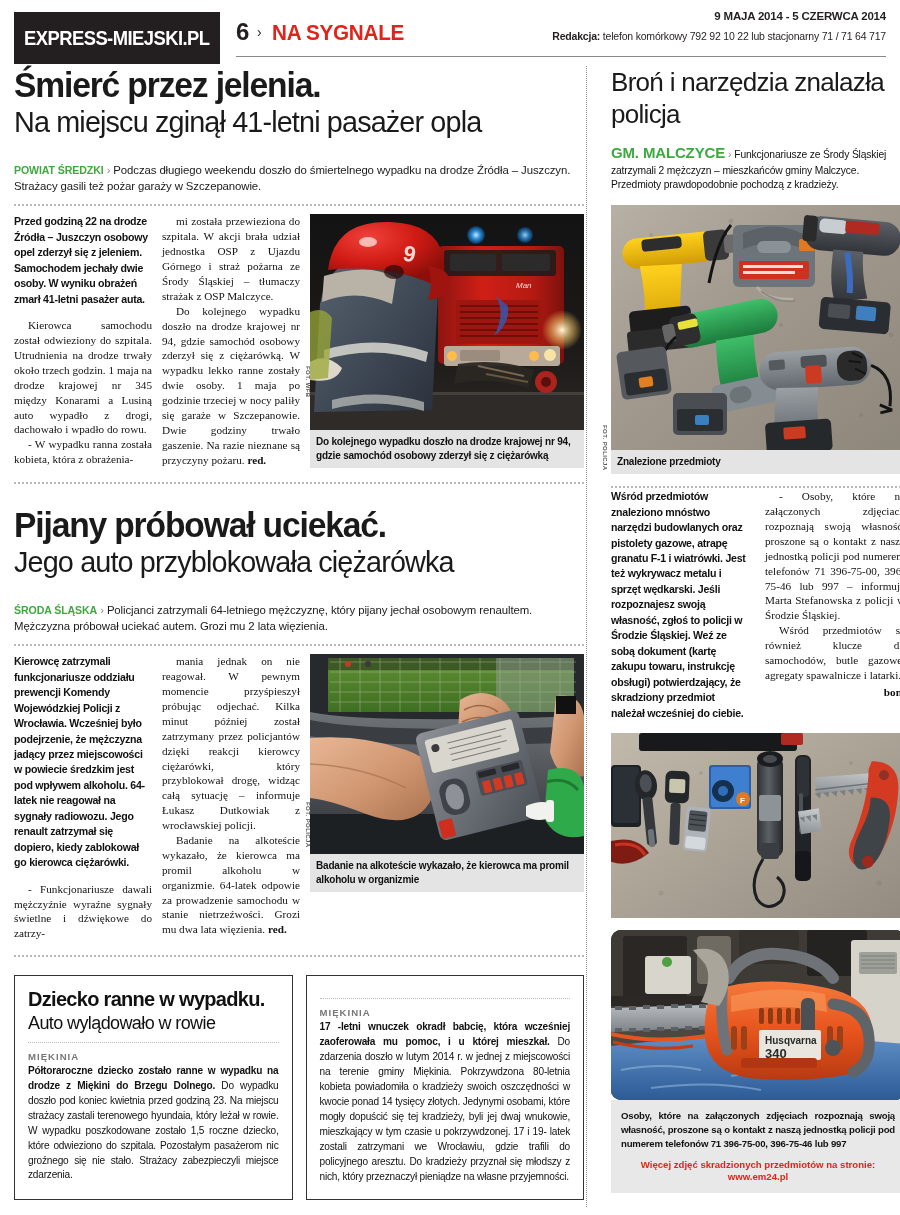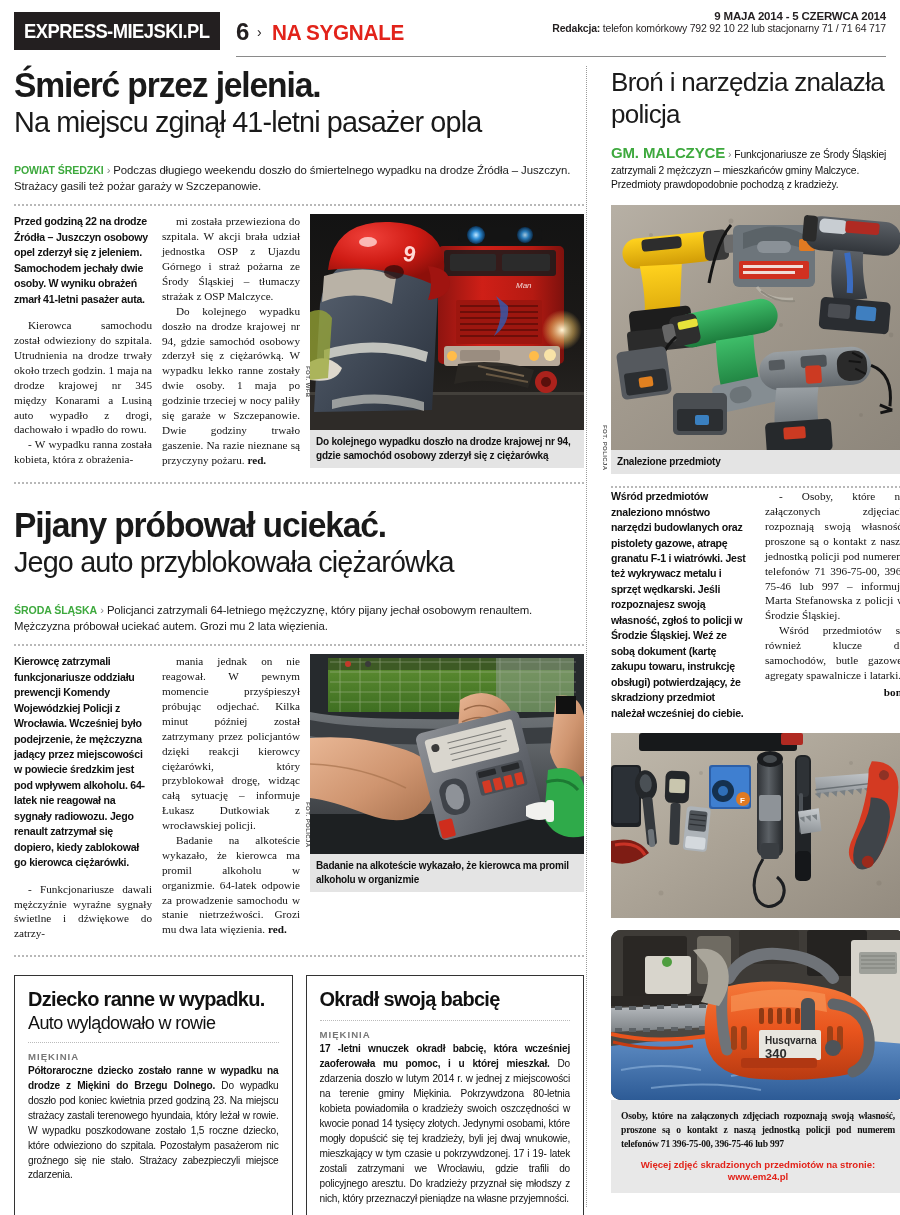--- a/index.html
+++ b/index.html
@@ -11,21 +11,21 @@
     color: #111;
     position: relative;
     overflow: hidden;
   }
   .page { position: relative; width:900px; height:1215px; padding: 0; }
 
   
   .masthead { position:relative; height:62px; }
   .logo-box {
     position:absolute; left:14px; top:12px;
-    width:206px; height:38px; background:#231f20;
+    width:206px; height:52px; background:#231f20;
     display:flex; align-items:center; justify-content:center;
   }
   .logo-text {
     color:#fff; font-weight:bold; font-size:20px;
     letter-spacing:-0.6px; transform:scaleX(0.92);
     font-family:"Liberation Sans", sans-serif;
   }
   .page-num {
     position:absolute; left:236px; top:18px;
     font-size:24px; font-weight:bold; color:#231f20;
@@ -34,21 +34,21 @@
   .section-name {
     position:absolute; left:272px; top:20px;
     font-size:22px; font-weight:bold; color:#e2231a;
     letter-spacing:-0.3px; transform:scaleX(0.94); transform-origin:left;
   }
   .date-line {
     position:absolute; right:14px; top:10px;
     font-size:11.5px; font-weight:bold; color:#231f20; letter-spacing:-0.2px;
   }
   .redakcja {
-    position:absolute; right:14px; top:22px;
+    position:absolute; right:14px; top:30px;
     font-size:10.5px; color:#231f20; letter-spacing:-0.2px;
   }
   .redakcja b { font-weight:bold; }
   .mast-rule {
     position:absolute; left:236px; right:14px; top:56px;
     border-top:1px solid #8a8a8a;
   }
 
   
   .left-col { position:absolute; left:14px; top:66px; width:570px; }
@@ -113,21 +113,21 @@
   
   .boxart { border:1px solid #333; padding:12px 13px 14px 13px; }
   .box-h1 { margin:0; font-size:20px; font-weight:bold; letter-spacing:-0.7px; line-height:1.1; }
   .box-h2 { margin:3px 0 0 0; font-size:18px; font-weight:normal; letter-spacing:-0.6px; line-height:1.15; }
   .box-loc { font-size:9.6px; font-weight:bold; letter-spacing:1px; color:#777; margin-top:7px; }
   .box-body { font-size:10.1px; line-height:1.48; text-align:justify; letter-spacing:-0.2px; margin-top:2px; }
   .box-body b { font-weight:bold; }
 
   
   .infobox { background:#e8e8e8; padding:9px 10px 11px 10px; }
-  .infobox .t1 { font-size:9.6px; font-weight:bold; line-height:1.45; text-align:justify; letter-spacing:-0.2px;font-family:Liberation Serif, serif; }
+  .infobox .t1 { font-size:9.6px; font-weight:bold; line-height:1.45; text-align:justify; letter-spacing:-0.2px; }
   .infobox .t2 { color:#e2231a; font-weight:bold; font-size:9.6px; text-align:center; margin-top:7px; line-height:1.4; }
   .infobox .t3 { color:#e2231a; font-weight:bold; font-size:9.6px; text-align:center; }
 
   
   .two-col { display:flex; gap:13px; }
   .col { flex:1; }
 </style>
 </head>
 <body>
 
@@ -393,21 +393,20 @@
 
     <div class="two-col" style="margin-top:18px;">
       <div class="col boxart">
         <h3 class="box-h1">Dziecko ranne w wypadku.</h3>
         <h4 class="box-h2">Auto wylądowało w rowie</h4>
         <div class="dotsep-thin"></div>
         <div class="box-loc">MIĘKINIA</div>
         <div class="box-body"><b>Półtoraroczne dziecko zostało ranne w wypadku na drodze z Miękini do Brzegu Dolnego.</b><span> Do wypadku doszło pod koniec kwietnia przed godziną 23. Na miejscu strażacy zastali terenowego hyundaia, który leżał w rowie. W wypadku poszkodowane zostało 1,5 roczne dziecko, które odwieziono do szpitala. Pozostałym pasażerom nic groźnego się nie stało. Strażacy zabezpieczyli miejsce zdarzenia.</span></div>
       </div>
       <div class="col boxart">
-        <h3 class="box-h1">Okradł swoją babcię</h3>
         <div class="dotsep-thin" style="margin-top:10px;"></div>
         <div class="box-loc">MIĘKINIA</div>
         <div class="box-body"><b>17 -letni wnuczek okradł babcię, która wcześniej zaoferowała mu pomoc, i u której mieszkał.</b><span> Do zdarzenia doszło w lutym 2014 r. w jednej z miejscowości na terenie gminy Miękinia. Pokrzywdzona 80-letnia kobieta powiadomiła o kradzieży swoich oszczędności w kwocie ponad 14 tysięcy złotych. Jedynymi osobami, które mogły dopuścić się tej kradzieży, byli jej dwaj wnukowie, mieszkający w tym czasie u pokrzywdzonej. 17 i 19- latek zostali zatrzymani we Wrocławiu, gdzie trafili do policyjnego aresztu. Do kradzieży przyznał się młodszy z nich, który przeznaczył pieniądze na własne przyjemności.</span></div>
       </div>
     </div>
 
   </div>
 
   <div class="right-col">
     <div>

